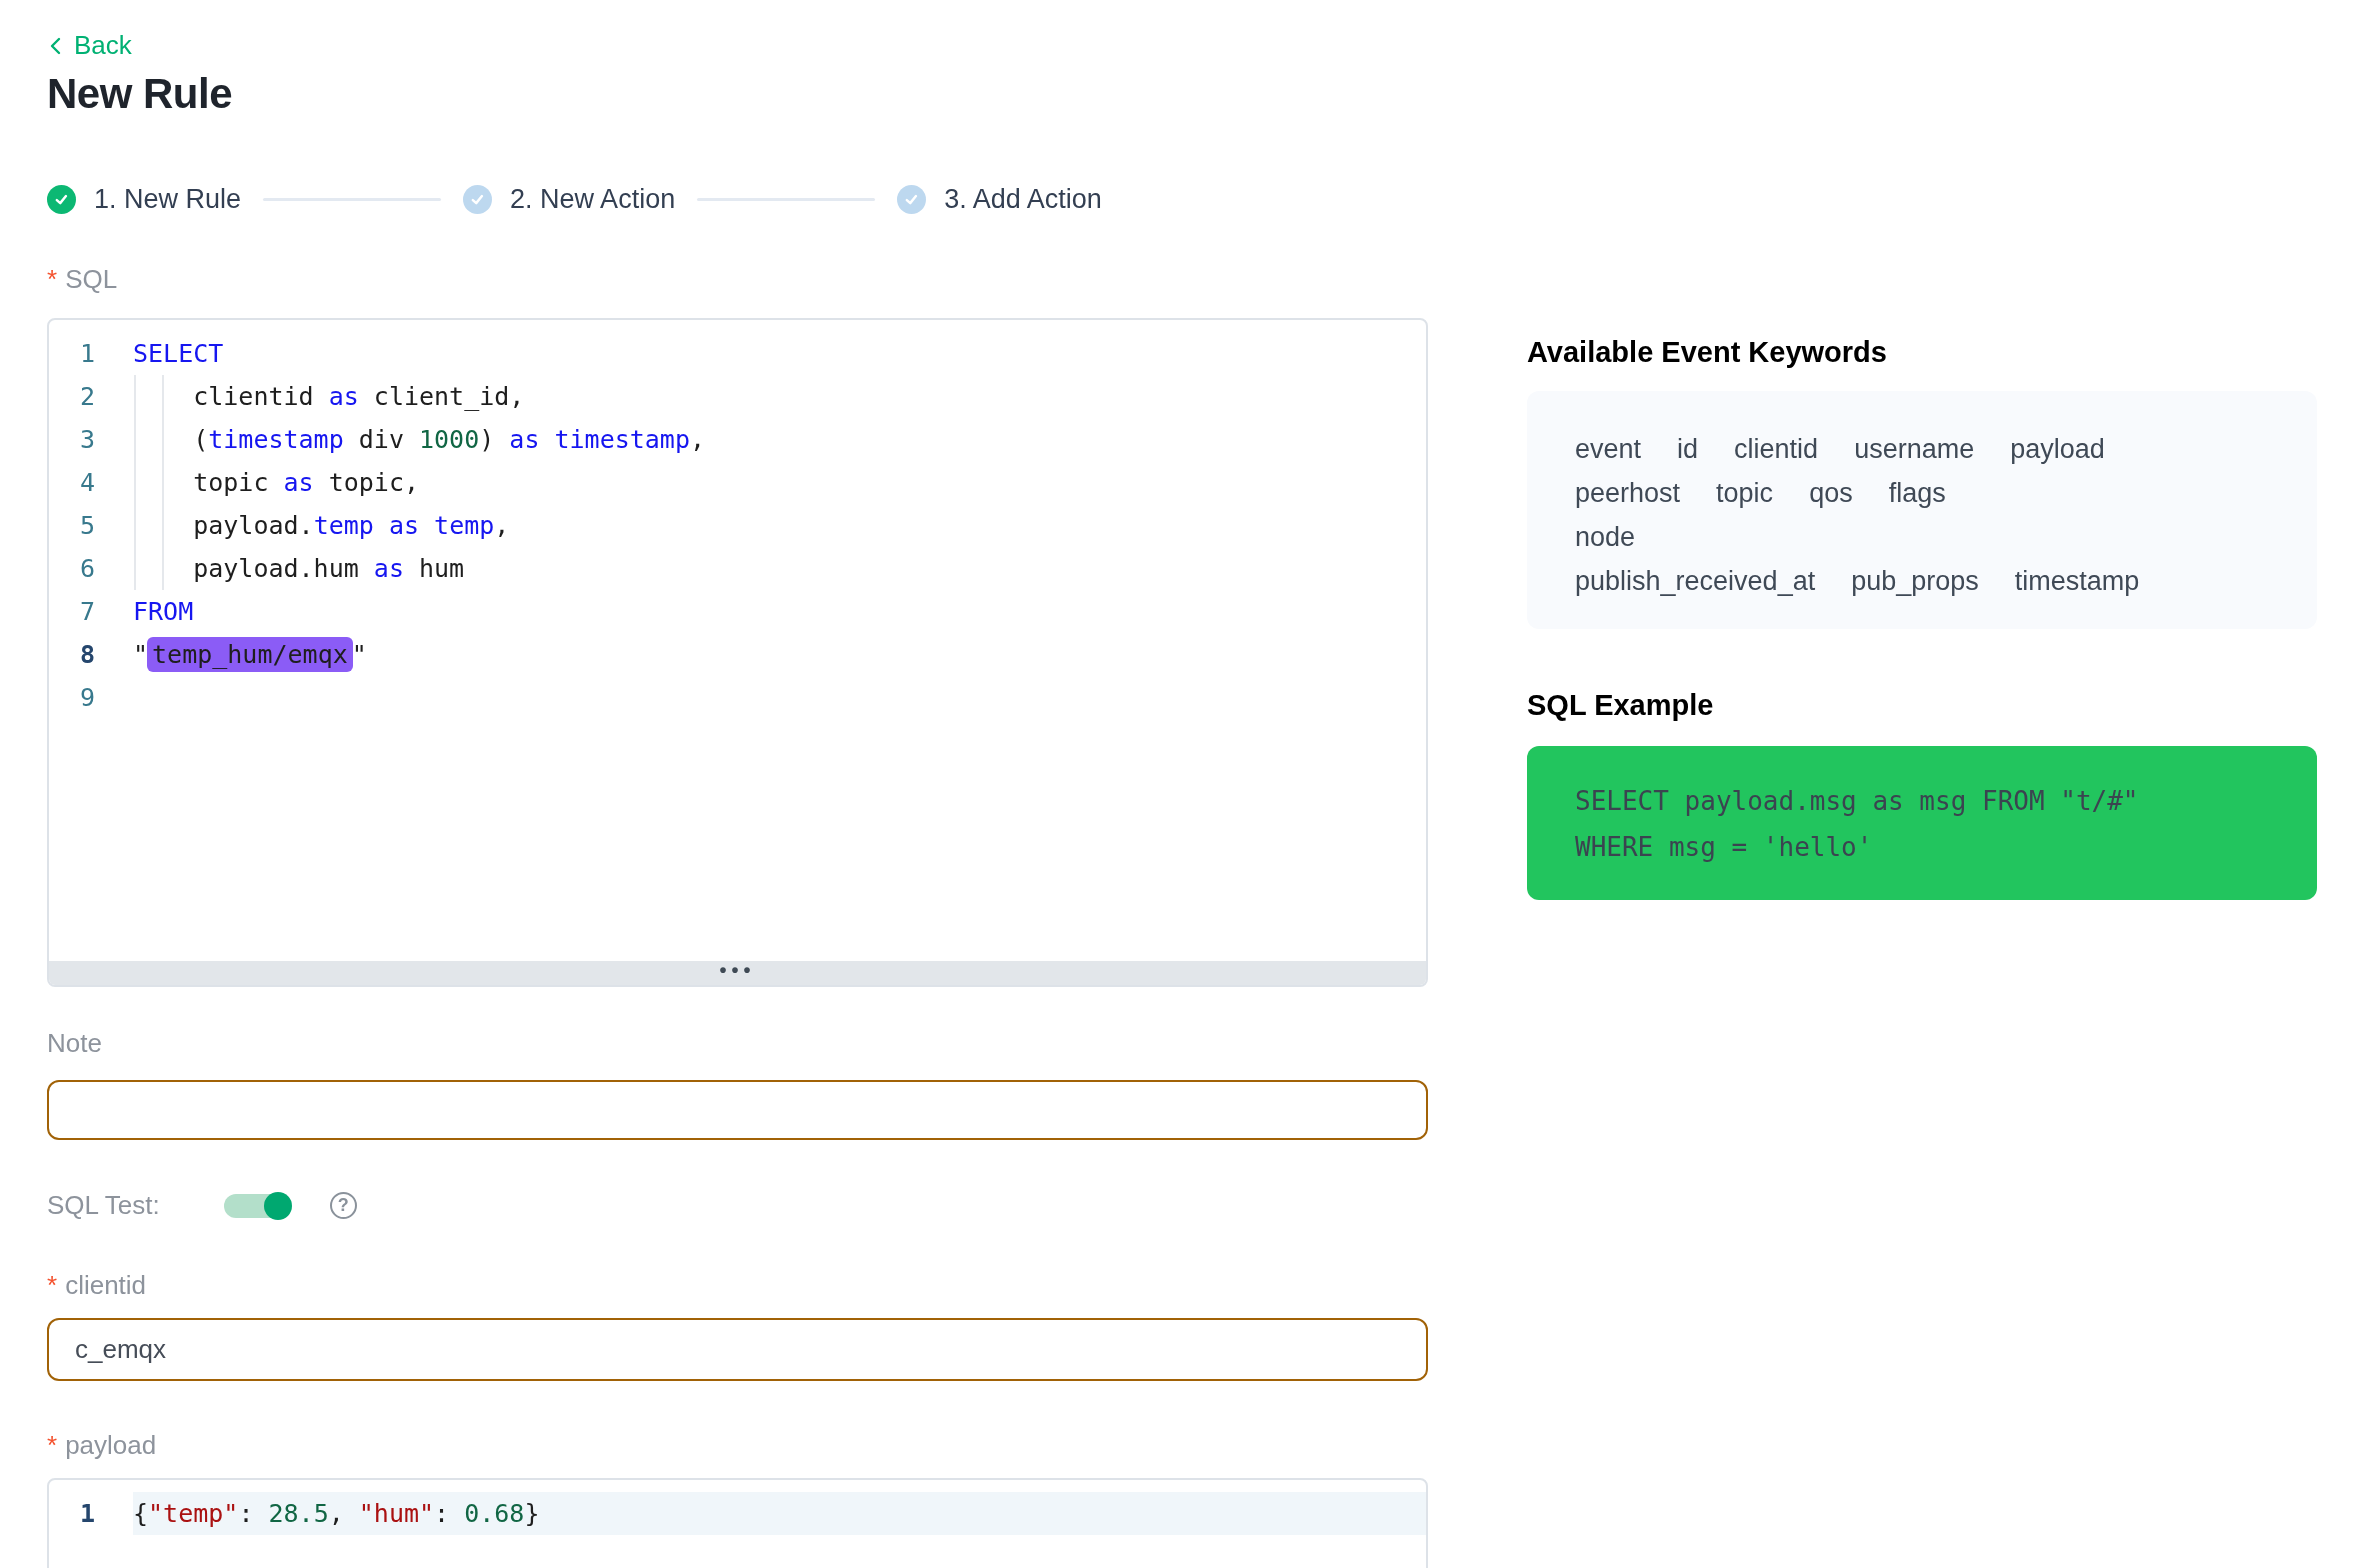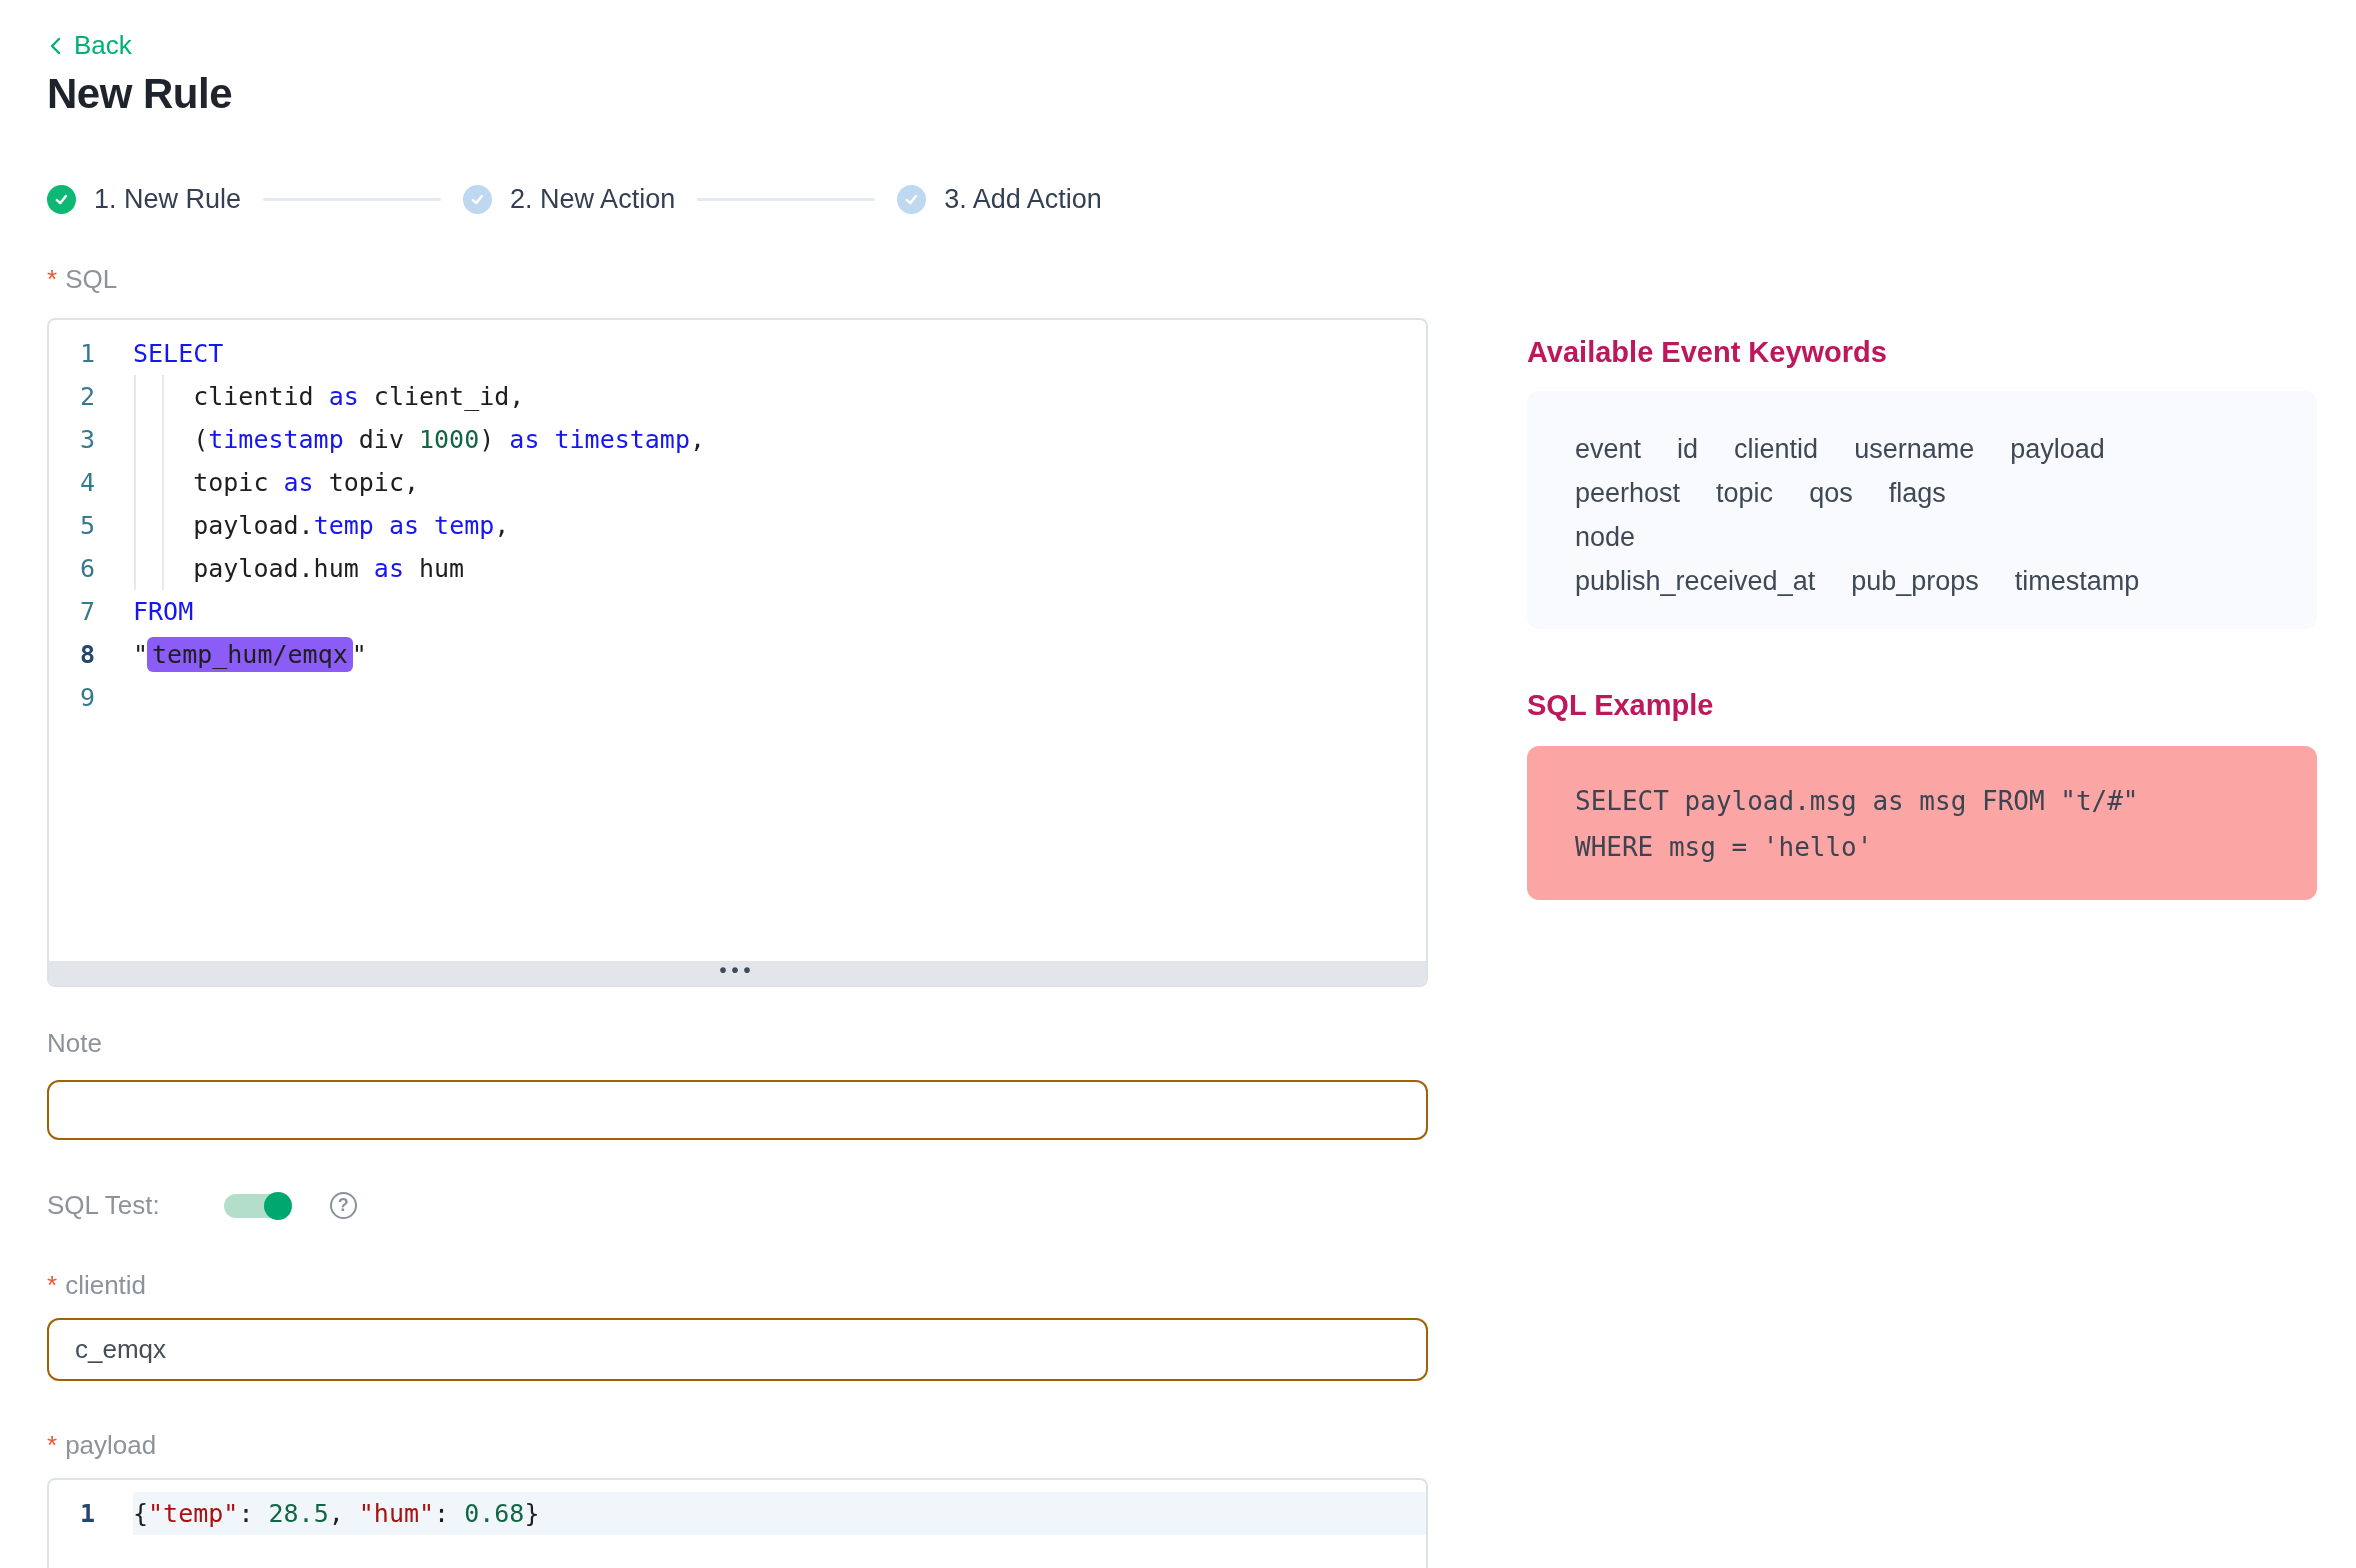--- a/index.html
+++ b/index.html
@@ -59,26 +59,26 @@
   
   .sqltest-row { position:absolute; left:47px; top:1190px; display:flex; align-items:center; }
   .sqltest-label { font-size:26px; color:#8d939c; }
   .toggle { position:relative; width:66px; height:24px; border-radius:13px; background:#b3dfca; margin-left:64px; cursor:pointer; }
   .toggle-knob { position:absolute; right:-2px; top:-2px; width:28px; height:28px; border-radius:50%; background:#00a870; }
   .help-icon { width:27px; height:27px; border-radius:50%; border:2px solid #8a929b; color:#8a929b;
     display:flex; align-items:center; justify-content:center; font-size:18px; font-weight:700; margin-left:40px; cursor:pointer; }
 
   
   .right-panel { position:absolute; left:1527px; top:336px; width:790px; }
-  .panel-title { font-size:29px; font-weight:600; color:#be185d; }
+  .panel-title { font-size:29px; font-weight:600; color:#000000; }
   .kw-box { margin-top:22px; background:#f8fafd; border-radius:12px; padding:36px 44px 26px 48px; }
   .kw-row { display:flex; gap:36px; line-height:44px; }
   .kw { font-size:27px; color:#3f4956; white-space:nowrap; }
   .example-title { margin-top:60px; }
-  .ex-box { margin-top:24px; background:#fca5a5; border-radius:12px; padding:32px 44px 30px 48px; }
+  .ex-box { margin-top:24px; background:#22c55e; border-radius:12px; padding:32px 44px 30px 48px; }
   .ex-line { font-family:"DejaVu Sans Mono", monospace; font-size:26px; color:#3b4450; line-height:46px; white-space:pre; }
 
   svg { display:block; }
 </style>
 </head>
 <body>
 
 <div class="stage">
 
   <div class="back">

